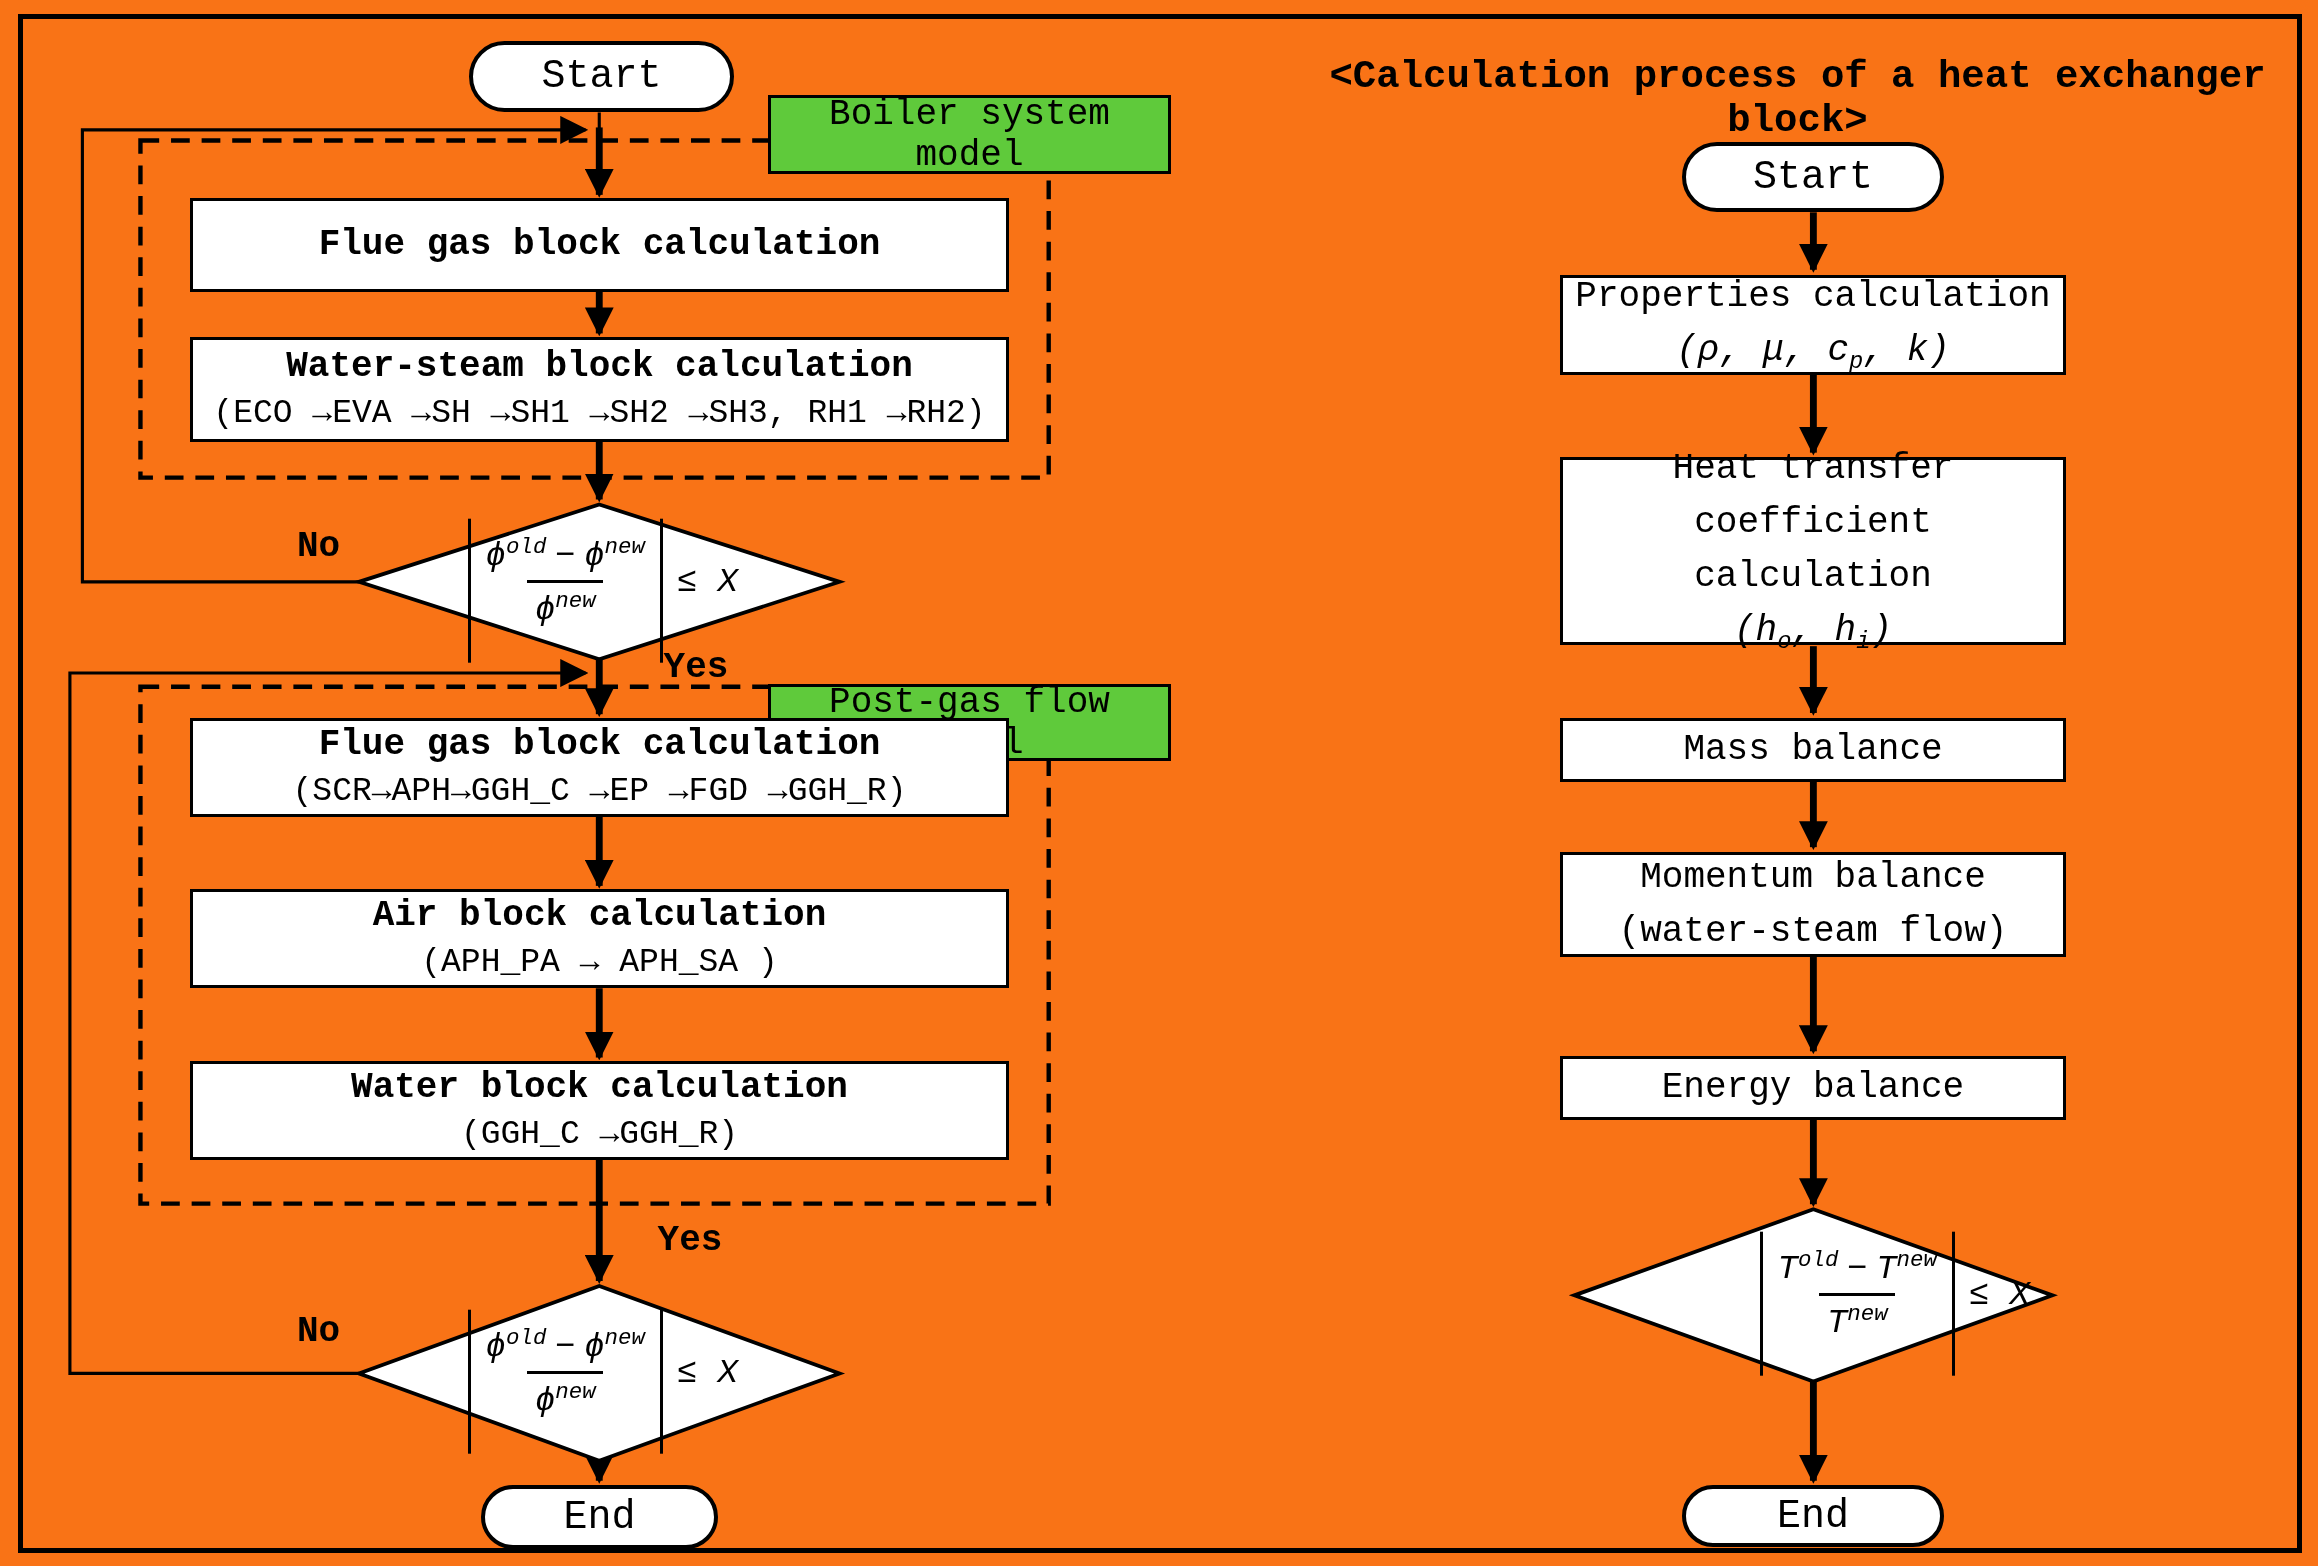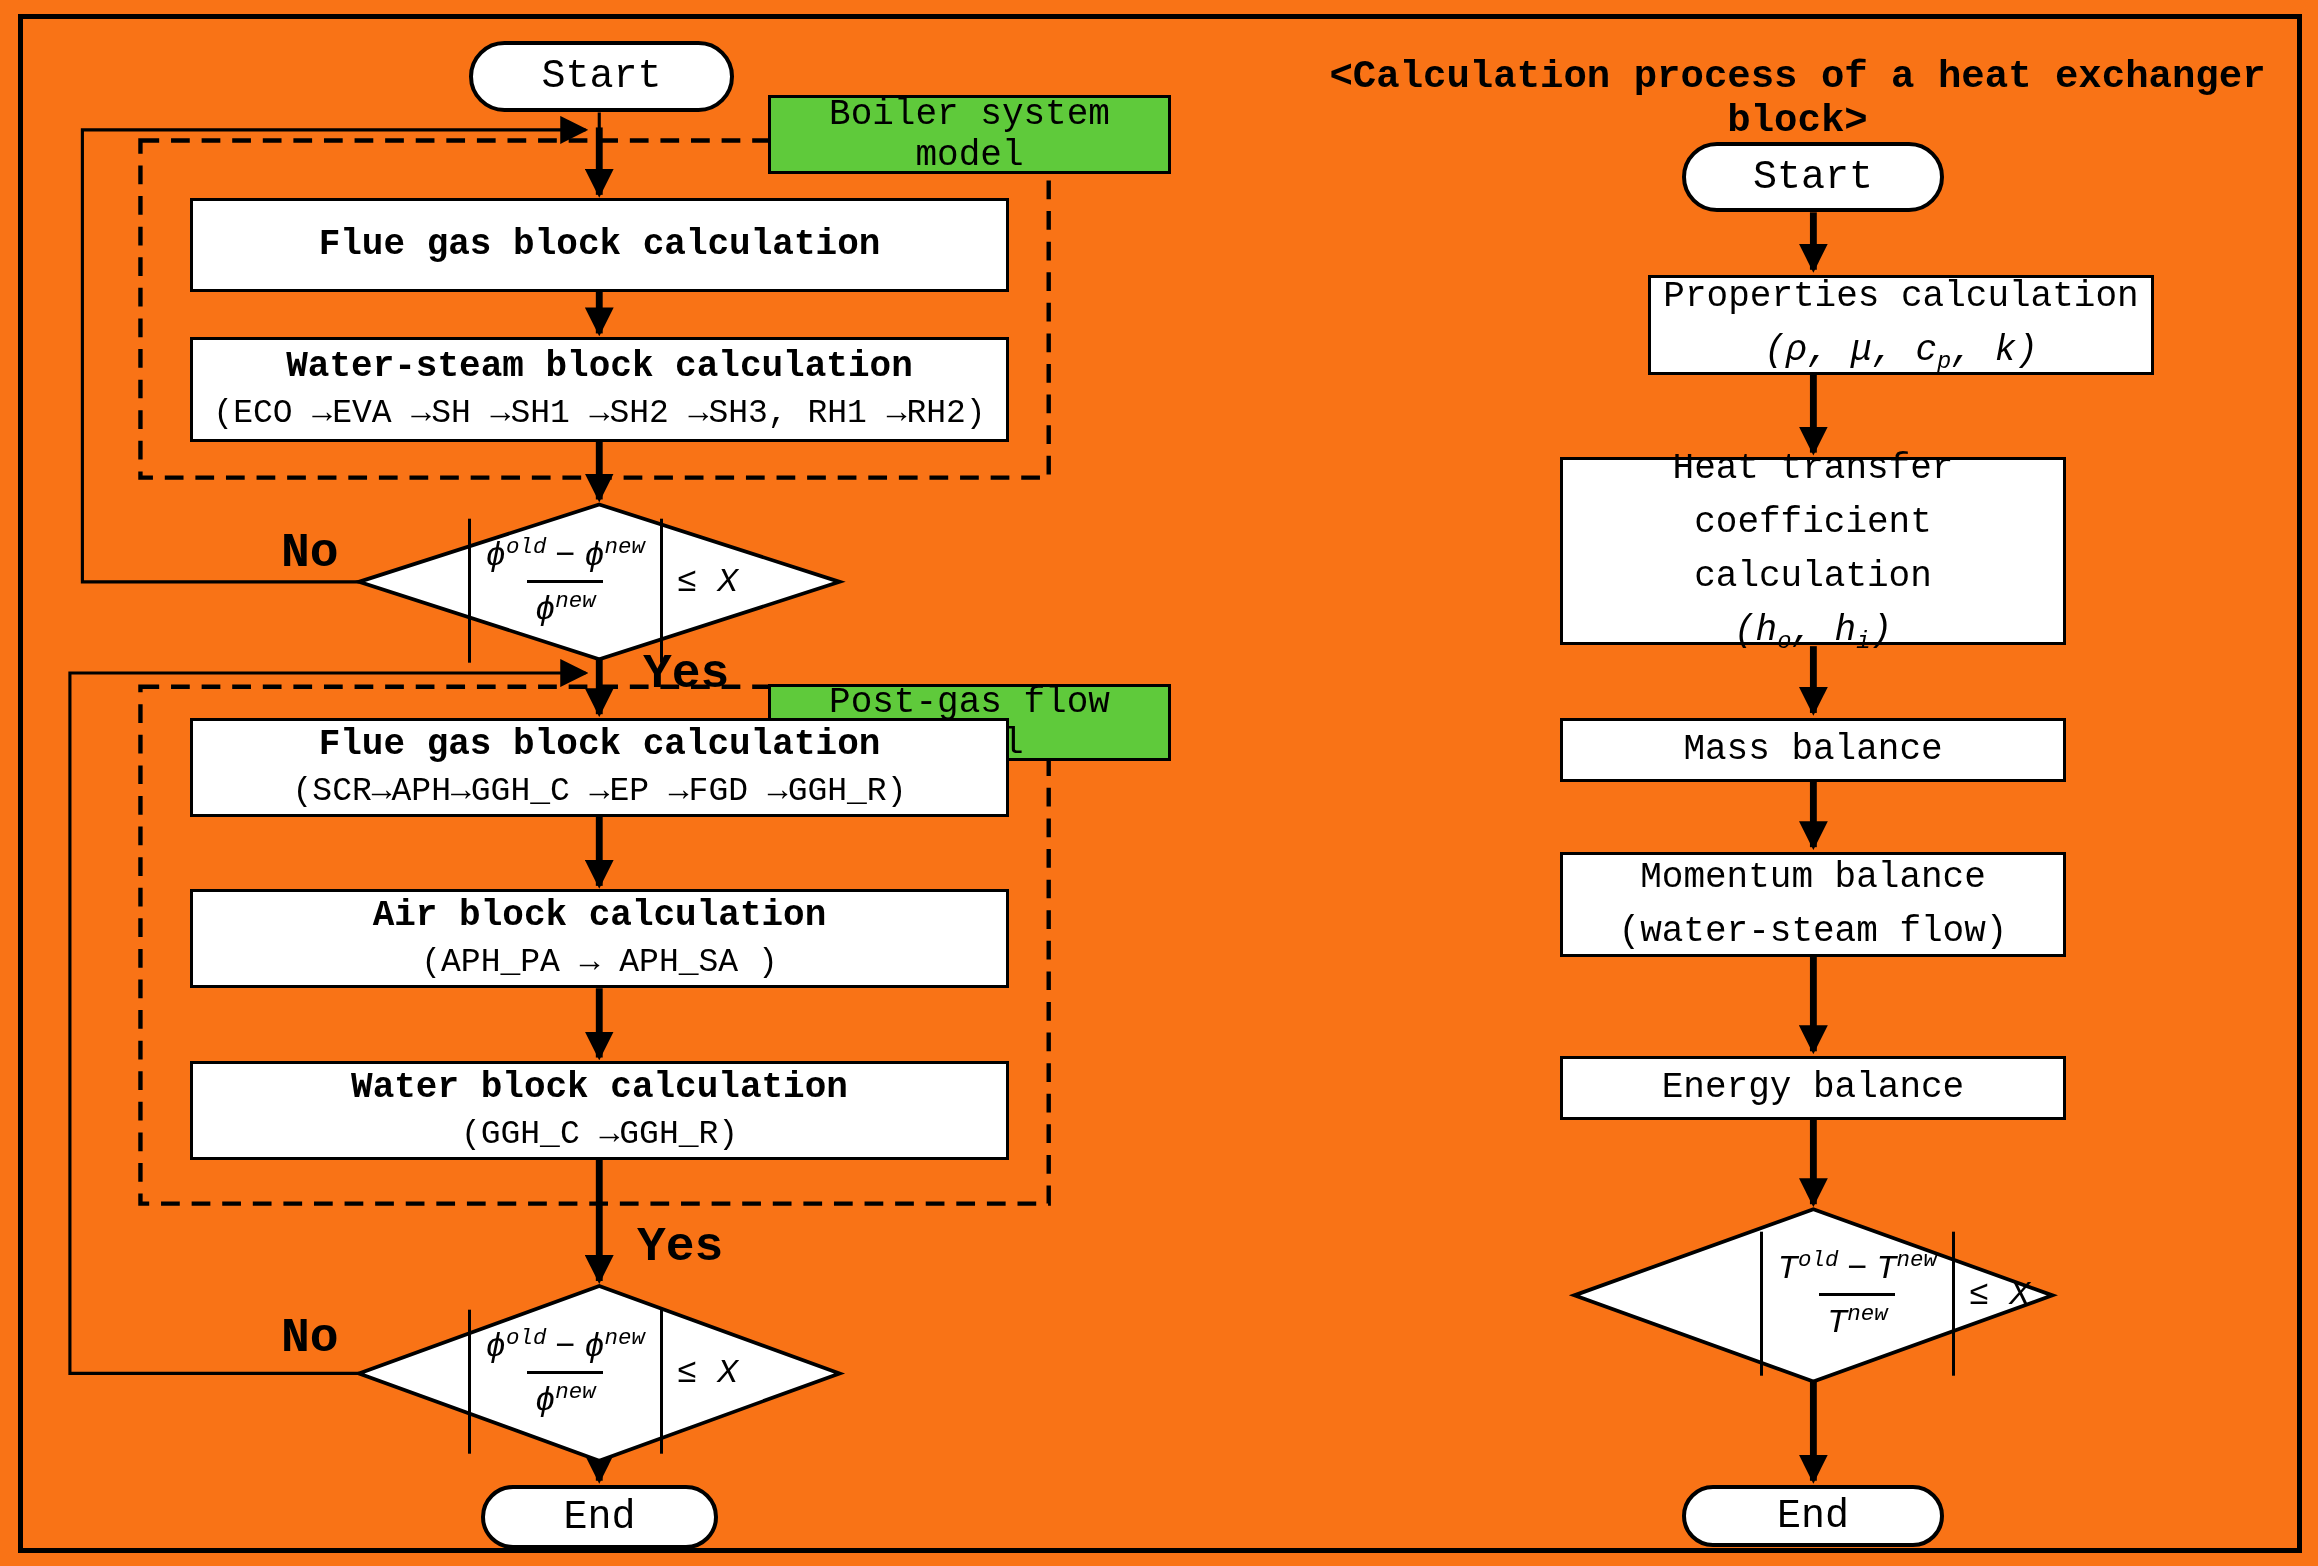--- a/index.html
+++ b/index.html
@@ -12,21 +12,21 @@
   .node{position:absolute;box-sizing:border-box;display:flex;align-items:center;
         justify-content:center;text-align:center;background:#ffffff;}
   .stadium{border:4.4px solid #000;border-radius:624px;font-size:40px;}
   .pbox{border:3.1px solid #000;flex-direction:column;line-height:1.35;}
   .pbox .t{font-weight:bold;font-size:36px;}
   .pbox .s{font-weight:normal;font-size:33px;}
   .rtext .t{font-weight:normal;font-size:36px;line-height:1.5;}
   .mathline{font-style:italic;}
   .green{background:var(--green,#5fca3b);border:3.1px solid #000;font-size:36px;}
 
-  .lab{position:absolute;font-weight:bold;font-size:48px;text-align:left;}
+  .lab{position:absolute;font-weight:bold;font-size:36px;text-align:center;}
   .rtitle{position:absolute;font-weight:bold;font-size:39px;text-align:center;}
 
   .formula{position:absolute;display:flex;align-items:center;justify-content:center;
            font-style:italic;font-size:34px;}
   .abar{width:0;border-left:3.1px solid #000;height:144px;margin:0 7.5px;transform:translateY(8.7px);}
   .frac{display:inline-flex;flex-direction:column;align-items:center;}
   .num{padding:0 7.5px 5px;white-space:nowrap;}
   .den{border-top:3.1px solid #000;padding:5px 7.5px 0;white-space:nowrap;}
   .formula sup{font-size:0.66em;}
   sub{font-size:0.66em;}
@@ -157,21 +157,21 @@
   <div class="node stadium" style="left:481px;top:1485px;width:237px;height:64px;">
     <span>End</span>
   </div>
 
   <div class="rtitle" style="left:1267px;top:55px;width:1061px;">&lt;Calculation process of a heat exchanger block&gt;</div>
 
   <div class="node stadium" style="left:1682px;top:142px;width:262px;height:70px;">
     <span>Start</span>
   </div>
 
-  <div class="node pbox rtext" style="left:1648px;top:275px;width:506px;height:100px;">
+  <div class="node pbox rtext" style="left:1560px;top:275px;width:506px;height:100px;">
     <div class="t">Properties calculation</div>
     <div class="t mathline"><span>(ρ, μ, c</span><sub>p</sub><span>, k)</span></div>
   </div>
 
   <div class="node pbox rtext" style="left:1560px;top:457px;width:506px;height:188px;">
     <div class="t">Heat transfer coefficient</div>
     <div class="t">calculation</div>
     <div class="t mathline"><span>(h</span><sub>o</sub><span>, h</span><sub>i</sub><span>)</span></div>
   </div>
 

